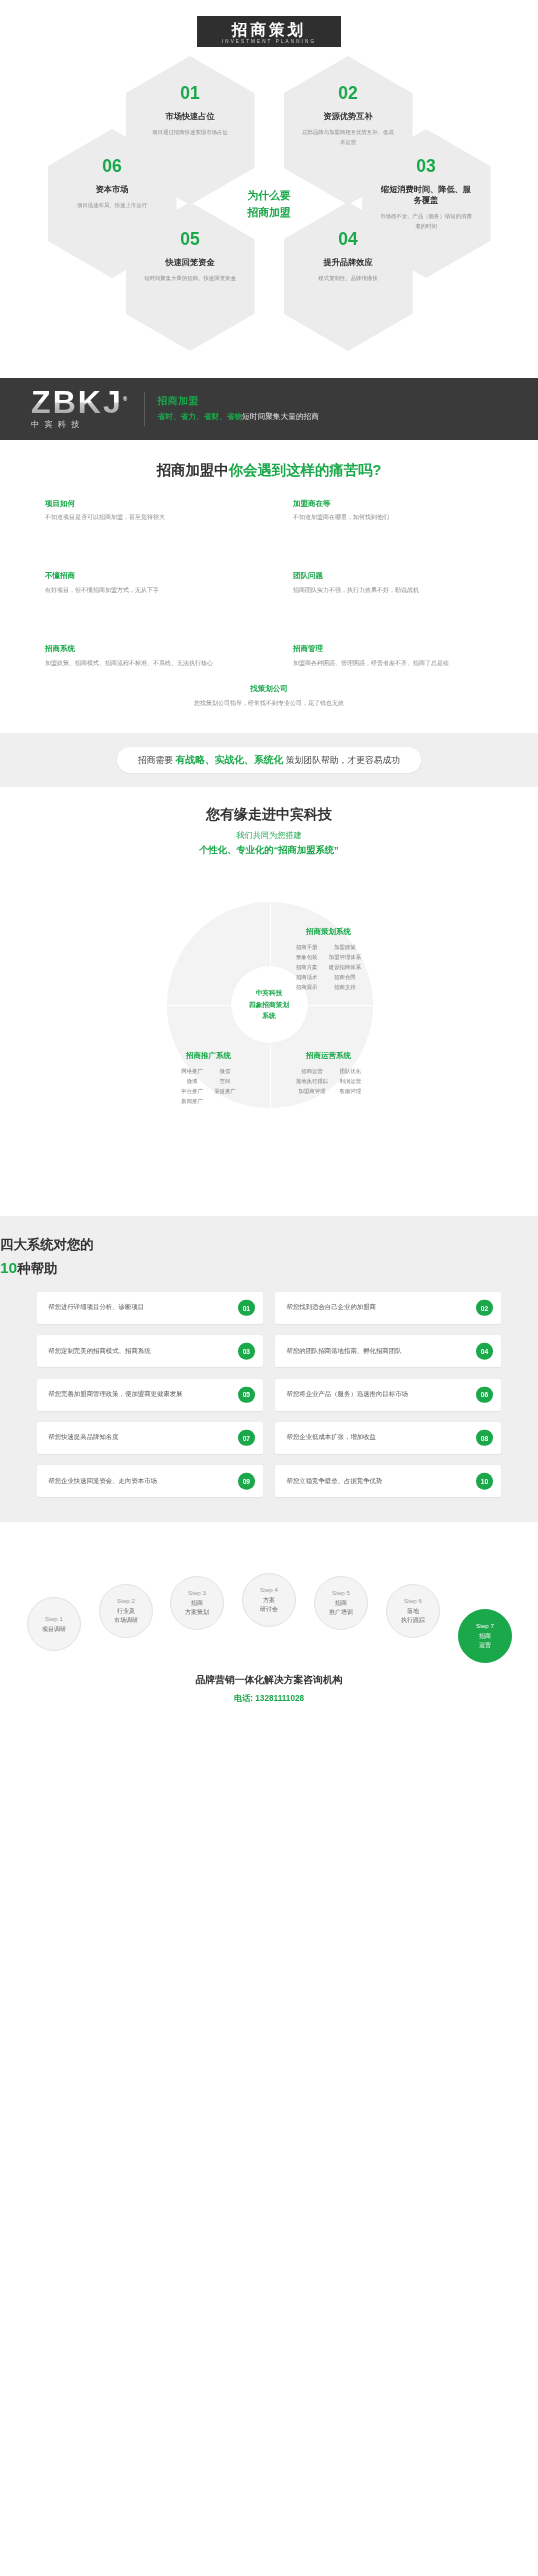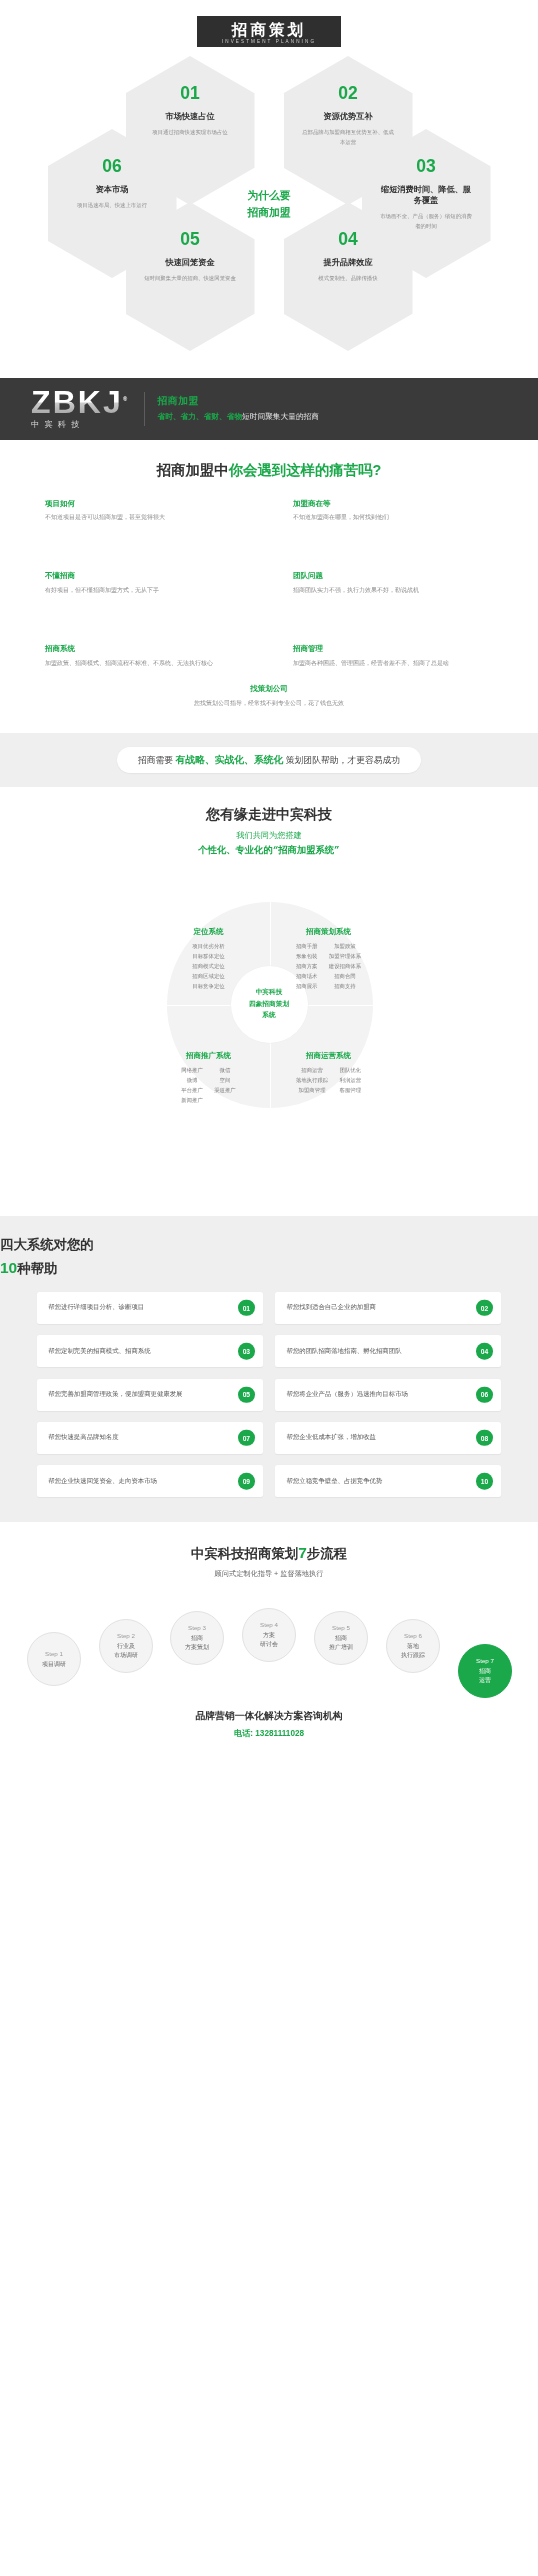--- a/index.html
+++ b/index.html
@@ -229,21 +229,20 @@
     font-size: 8.8px;
     color: #444;
     box-shadow: 0 0.5px 1.5px rgba(0,0,0,.08);
   }
   .needbar-inner b { color: #1aa84a; font-size: 9.8px; }
 
   
   .sec-wheel {
     background: #fff;
     padding: 19.6px 0 26px 0;
-    font-family: Liberation Mono, monospace;
   }
   .wheel-head { text-align: center; margin-bottom: 13.4px; }
   .wheel-head .l1 {
     font-size: 14px;
     font-weight: bold;
     color: #333;
     margin-bottom: 6.2px;
   }
   .wheel-head .l2 {
     font-size: 8.2px;
@@ -577,32 +576,20 @@
     </div>
 
     <div class="wheel">
       <div class="wheel-ring"></div>
       <div class="wheel-core">
         <div style="white-space:pre-line">中宾科技
 四象招商策划
 系统</div>
       </div>
 
-      <div class="quad" id="quadTL">
-        <div class="qt">定位系统</div>
-        <div class="cols">
-          <div class="ql">
-            <div>项目优劣分析</div>
-            <div>目标群体定位</div>
-            <div>招商模式定位</div>
-            <div>招商区域定位</div>
-            <div>目标竞争定位</div>
-          </div>
-        </div>
-      </div>
 
       <div class="quad" id="quadTR">
         <div class="qt">招商策划系统</div>
         <div class="cols">
           <div class="ql">
             <div>招商手册</div>
             <div>形象包装</div>
             <div>招商方案</div>
             <div>招商话术</div>
             <div>招商展示</div>
@@ -697,26 +684,20 @@
         <span class="help-badge">09</span>
       </div>
       <div class="help-card">
         <span>帮您立稳竞争壁垒、占据竞争优势</span>
         <span class="help-badge">10</span>
       </div>
     </div>
   </section>
 
   <section class="sec-steps">
-    <div class="steps-head">
-      <div class="s1">
-        <span>中宾科技招商策划</span><span class="g">7</span><span>步流程</span>
-      </div>
-      <div class="s2">顾问式定制化指导 + 监督落地执行</div>
-    </div>
 
     <div class="steps-wrap">
       <div class="step-arc"></div>
       <div class="step-circle" style="left:0px;  top:40px;">
         <div class="sn">Step 1</div>
         <div class="sl" style="white-space:pre-line">项目调研</div>
       </div>
       <div class="step-circle" style="left:72px; top:27px;">
         <div class="sn">Step 2</div>
         <div class="sl" style="white-space:pre-line">行业及

